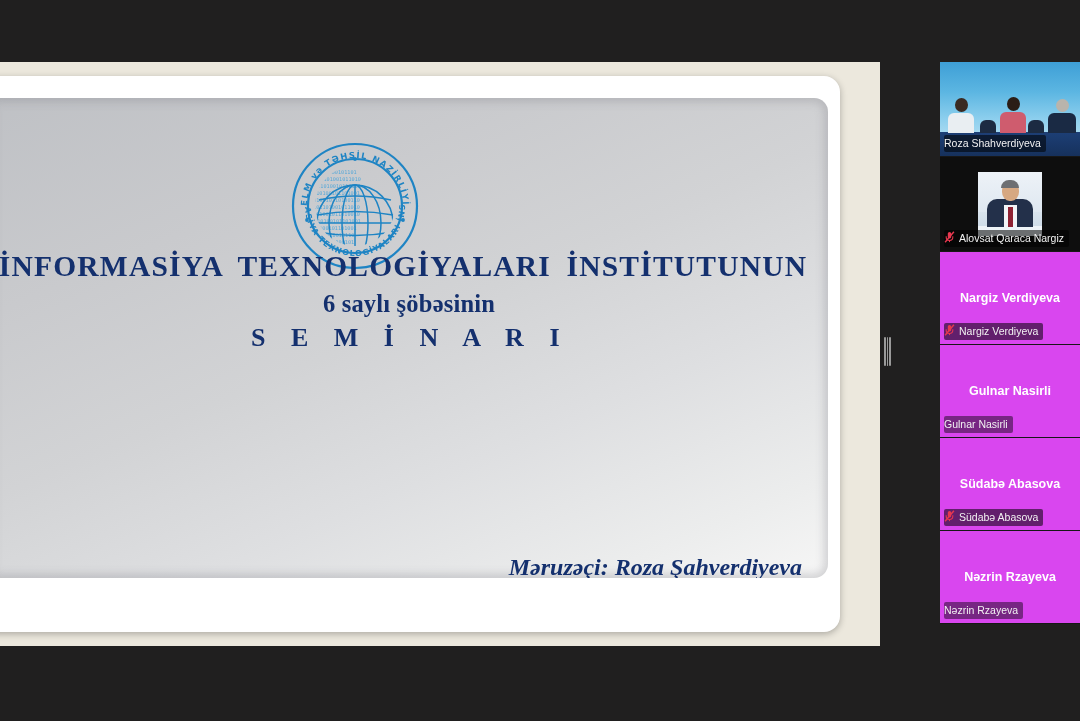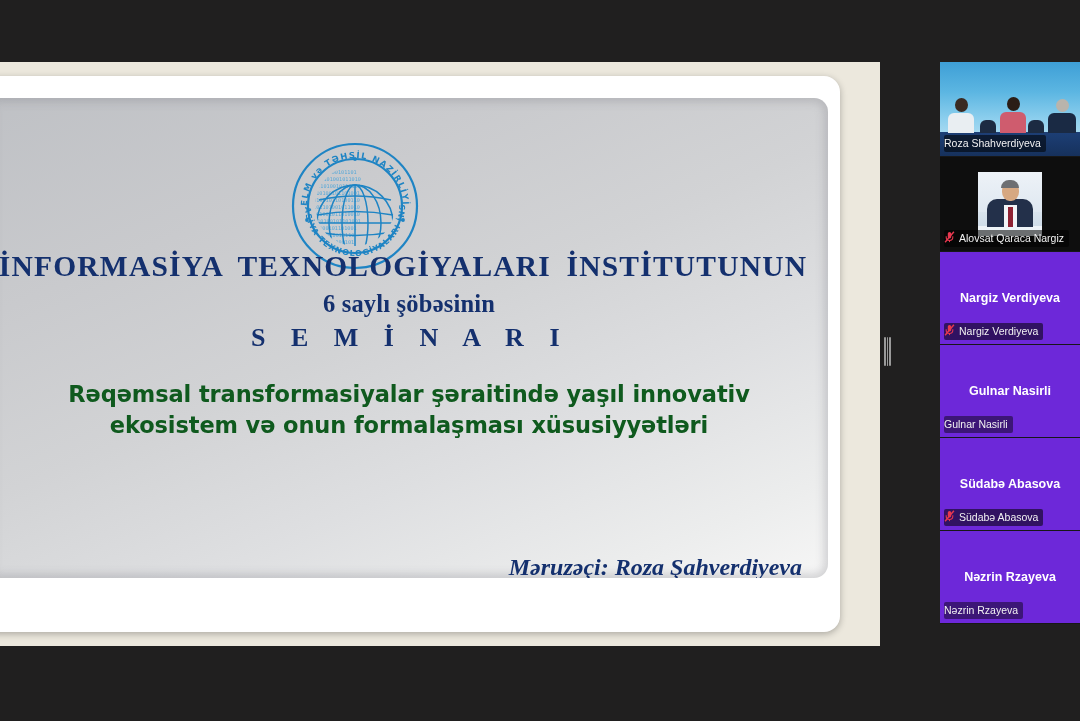--- a/index.html
+++ b/index.html
@@ -73,21 +73,21 @@
   }
   #splitter i{display:block;width:1.6px;background:#9a9a9a;border-radius:1px;}
 
   
   #participants{
     position:absolute;left:940px;top:62px;width:140px;height:584px;
     background:#201f1f;
   }
   .tile{
     position:relative;width:140px;box-sizing:border-box;
-    background:#6d28d9;border-bottom:1px solid #171717;
+    background:#d946ef;border-bottom:1px solid #171717;
     overflow:hidden;
   }
   .tile.video{height:95px;background:#141414;}
   .tile.placeholder{height:93px;}
   .tile.active{box-shadow:inset 0 0 0 3px #c3e03a;}
 
   .vidbox{position:absolute;inset:0;overflow:hidden;}
   
   .room-video{
     position:absolute;inset:0;
@@ -187,21 +187,20 @@
           <circle cx="66" cy="19" r="1.9" fill="#1e84c4"></circle>
           <circle cx="18" cy="80" r="1.9" fill="#1e84c4"></circle>
           <circle cx="114" cy="80" r="1.9" fill="#1e84c4"></circle>
         </svg>
       </div>
 
       <div class="slide-title" id="title-line1">İNFORMASİYA  TEXNOLOGİYALARI  İNSTİTUTUNUN</div>
       <div class="slide-title" id="title-line2">6 saylı şöbəsinin</div>
       <div class="slide-title" id="title-line3">S E M İ N A R I</div>
 
-      <div id="subtitle">Rəqəmsal transformasiyalar şəraitində yaşıl innovativ ekosistem və onun formalaşması xüsusiyyətləri</div>
 
       <div id="presenter">Məruzəçi: Roza Şahverdiyeva</div>
 
     </div>
   </div>
 </div>
 
 <div id="splitter">
   <i></i>
   <i></i>

